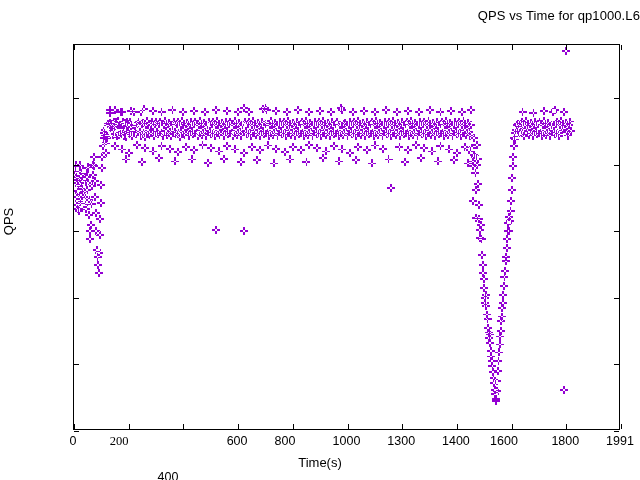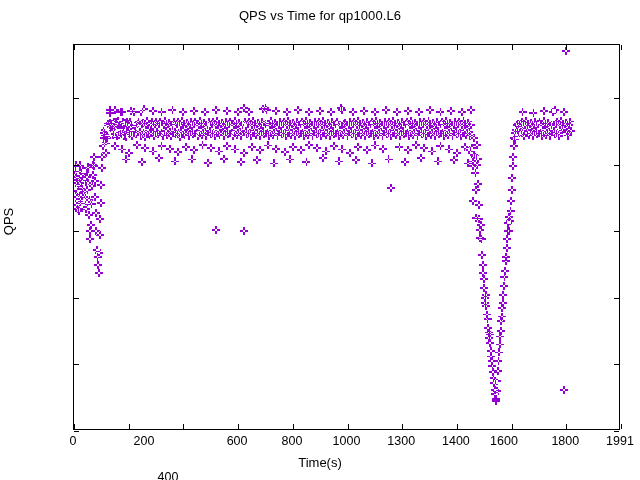--- a/index.html
+++ b/index.html
@@ -2,21 +2,21 @@
 <html><head>
 <meta charset="utf-8">
 <style>
   html,body{margin:0;padding:0;background:#ffffff;}
   body{width:640px;height:480px;overflow:hidden;
        font-family:"Liberation Sans",sans-serif;color:#000000;}
   #stage{position:relative;width:640px;height:480px;}
 
   .plot-title{
     position:absolute; left:0; top:8px; width:640px;
-    text-align:center; font-size:13px; color:#000;
+    text-align:right; font-size:13px; color:#000;
     letter-spacing:.1px; white-space:nowrap;
   }
 
   
   #frame{
     position:absolute; left:73px; top:44px;
     width:547px; height:386px;
     border:1px solid #000; box-sizing:border-box;
     background:#fff;
   }
@@ -113,23 +113,23 @@
       <div class="tick yright" style="top: 119.793px;"></div>
       <div class="tick y" style="top: 53.2414px;"></div>
       <div class="tick yright" style="top: 53.2414px;"></div>
     </div>
 
   <div id="axis-decor"></div>
 
   <div class="axis-title-x">Time(s)</div>
   <div class="axis-title-y">QPS</div>
 <div class="xlab" style="left: 73px;">0</div>
-    <div class="xlab" style="left: 144px;">200</div>
+    <div class="xlab" style="left: 119px; font-family: Liberation Serif, serif;">200</div>
     <div class="xlab" style="left: 168px; margin-top: 36px;">400</div>
     <div class="xlab" style="left: 237.1px;">600</div>
-    <div class="xlab" style="left: 292px;">800</div>
+    <div class="xlab" style="left: 285px;">800</div>
     <div class="xlab" style="left: 346.5px;">1000</div>
     <div class="xlab" style="left: 401.2px;">1300</div>
     <div class="xlab" style="left: 455.9px;">1400</div>
     <div class="xlab" style="left: 504px;">1600</div>
     <div class="xlab" style="left: 565.3px; text-align: center;">1800</div>
     <div class="xlab" style="left: 620px;">1991</div>
   </div>
 
 </body></html>

